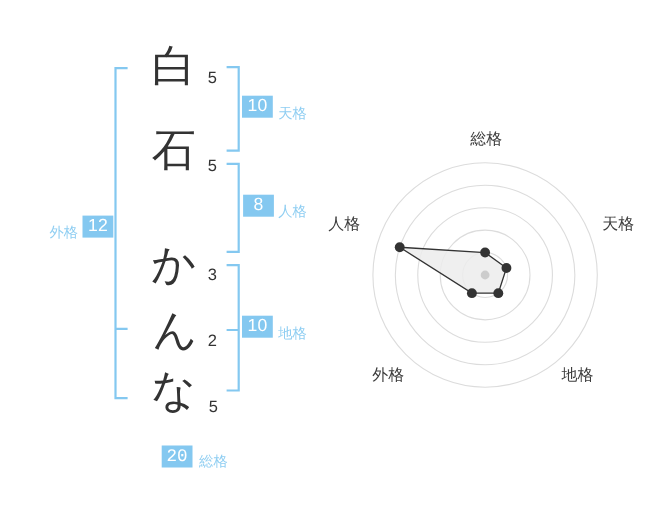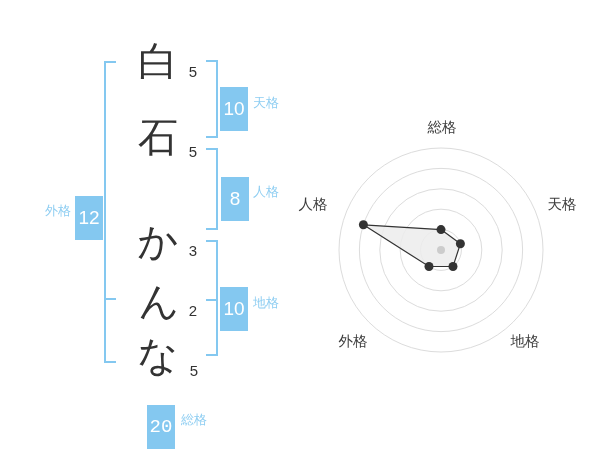--- a/index.html
+++ b/index.html
@@ -22,22 +22,22 @@
   .stroke{
     position:absolute;font-size:15px;line-height:1;color:#333;
     transform:translate(-50%,-50%);
   }
   .s0{left:193px;top:71px;}
   .s1{left:193px;top:151px;}
   .s2{left:193px;top:250px;}
   .s3{left:193px;top:310px;}
   .s4{left:194px;top:370px;}
   .badge{
-    position:absolute;width:28px;height:44px;background:var(--accent,#84c8f0);
-    color:#fff;font-size:19px;display:flex;align-items:center;justify-content:center;
+    position:absolute;width:28px;height:20px;background:var(--accent,#84c8f0);
+    color:#fff;font-size:16px;display:flex;align-items:center;justify-content:center;
   }
   .badge-tenkaku{left:220px;top:87px;}
   .badge-jinkaku{left:221px;top:177px;}
   .badge-chikaku{left:220px;top:287px;}
   .badge-gaikaku{left:75px;top:196px;text-align:right;}
   .badge-soukaku{left:147px;top:405px;font-family:Liberation Mono, monospace;}
   .kaku-label{
     position:absolute;font-size:13px;line-height:1;color:var(--accent-label,#8fcef2);
     white-space:nowrap;
   }

